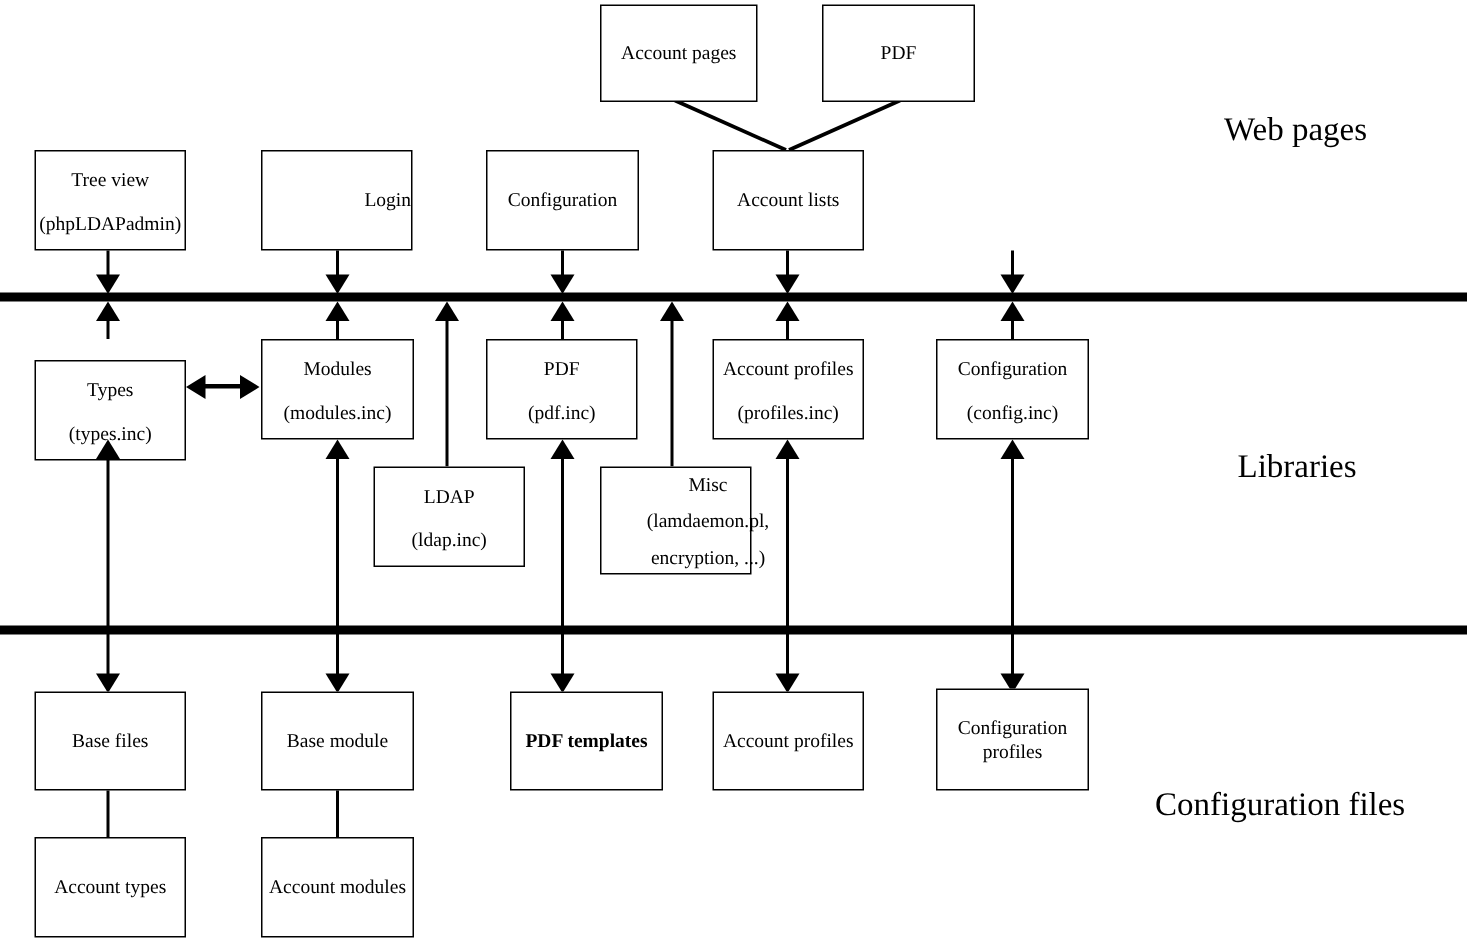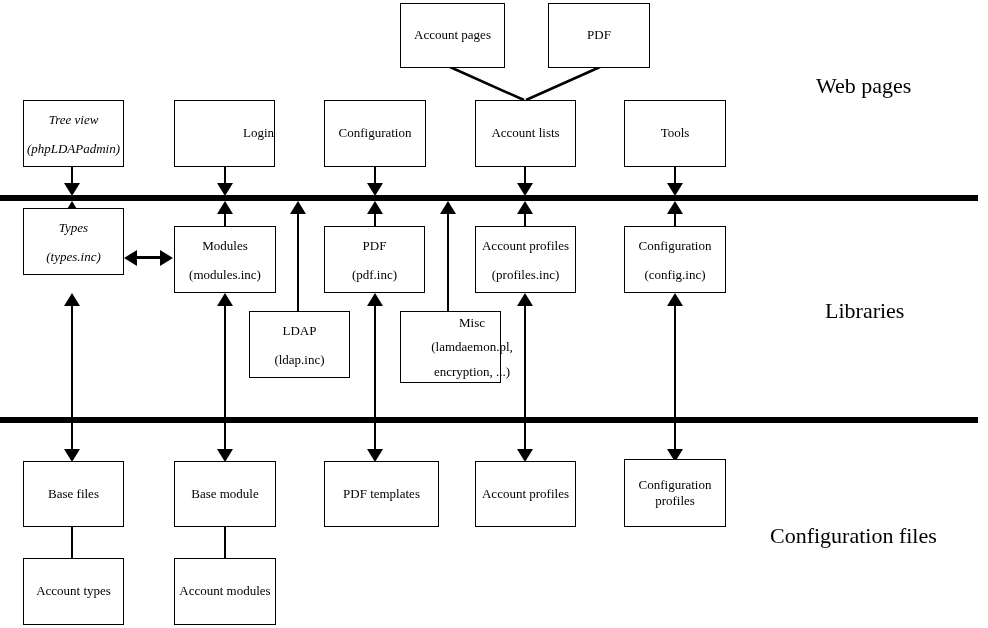--- a/index.html
+++ b/index.html
@@ -34,35 +34,32 @@
     <line x1="600" y1="67" x2="526" y2="100" stroke="#000" stroke-width="2.5"></line>
   </svg>
 
   <div class="box one" style="left:400px; top:3px; width:105px; height:65px;">
     <span>Account pages</span>
   </div>
   <div class="box one" style="left:548px; top:3px; width:102px; height:65px;">
     <span>PDF</span>
   </div>
 
-  <div class="box two" style="left:23px; top:100px; width:101px; height:67px;font-style:italic;">
+  <div class="box two" style="left:23px; top:100px; width:101px; height:67px;">
     <span>Tree view</span>
     <span>(phpLDAPadmin)</span>
   </div>
   <div class="box one" style="left:174px; top:100px; width:101px; height:67px;align-items:flex-end;">
     <span>Login</span>
   </div>
   <div class="box one" style="left:324px; top:100px; width:102px; height:67px;">
     <span>Configuration</span>
   </div>
   <div class="box one" style="left:475px; top:100px; width:101px; height:67px;">
     <span>Account lists</span>
-  </div>
-  <div class="box one" style="left:624px; top:100px; width:102px; height:67px;">
-    <span>Tools</span>
   </div>
 
   <div class="seclabel" style="left:816px; top:73px;">Web pages</div>
 
   <div class="vline" style="left:71px; top:167px; height:18px;"></div>
   <div class="tri tri-down" style="left:64px; top:183px;"></div>
   <div class="vline" style="left:224px; top:167px; height:18px;"></div>
   <div class="tri tri-down" style="left:217px; top:183px;"></div>
   <div class="vline" style="left:374px; top:167px; height:18px;"></div>
   <div class="tri tri-down" style="left:367px; top:183px;"></div>
@@ -82,21 +79,21 @@
   <div class="tri tri-up" style="left:517px; top:201px;"></div>
   <div class="vline" style="left:524px; top:212px; height:14px;"></div>
   <div class="tri tri-up" style="left:667px; top:201px;"></div>
   <div class="vline" style="left:674px; top:212px; height:14px;"></div>
 
   <div class="tri tri-up" style="left:290px; top:201px;"></div>
   <div class="vline" style="left:297px; top:212px; height:99px;"></div>
   <div class="tri tri-up" style="left:440px; top:201px;"></div>
   <div class="vline" style="left:447px; top:212px; height:99px;"></div>
 
-  <div class="box two" style="left:23px; top:208px; width:101px; height:67px;font-style:italic;">
+  <div class="box two" style="left:23px; top:240px; width:101px; height:67px;">
     <span>Types</span>
     <span>(types.inc)</span>
   </div>
   <div class="box two" style="left:174px; top:226px; width:102px; height:67px;">
     <span>Modules</span>
     <span>(modules.inc)</span>
   </div>
   <div class="box two" style="left:324px; top:226px; width:101px; height:67px;">
     <span>PDF</span>
     <span>(pdf.inc)</span>
@@ -147,21 +144,21 @@
   <div class="tri tri-down" style="left:667px; top:449px;"></div>
 
   <div class="bus" style="top:417px;"></div>
 
   <div class="box one" style="left:23px; top:461px; width:101px; height:66px;">
     <span>Base files</span>
   </div>
   <div class="box one" style="left:174px; top:461px; width:102px; height:66px;">
     <span>Base module</span>
   </div>
-  <div class="box one" style="left:324px; top:461px; width:115px; height:66px;">
+  <div class="box one" style="left:340px; top:461px; width:102px; height:66px;font-weight:bold;">
     <span>PDF templates</span>
   </div>
   <div class="box one" style="left:475px; top:461px; width:101px; height:66px;">
     <span>Account profiles</span>
   </div>
   <div class="box one" style="left:624px; top:459px; width:102px; height:68px;">
     <span class="wrap">Configuration profiles</span>
   </div>
 
   <div class="seclabel" style="left:770px; top:523px;">Configuration files</div>

